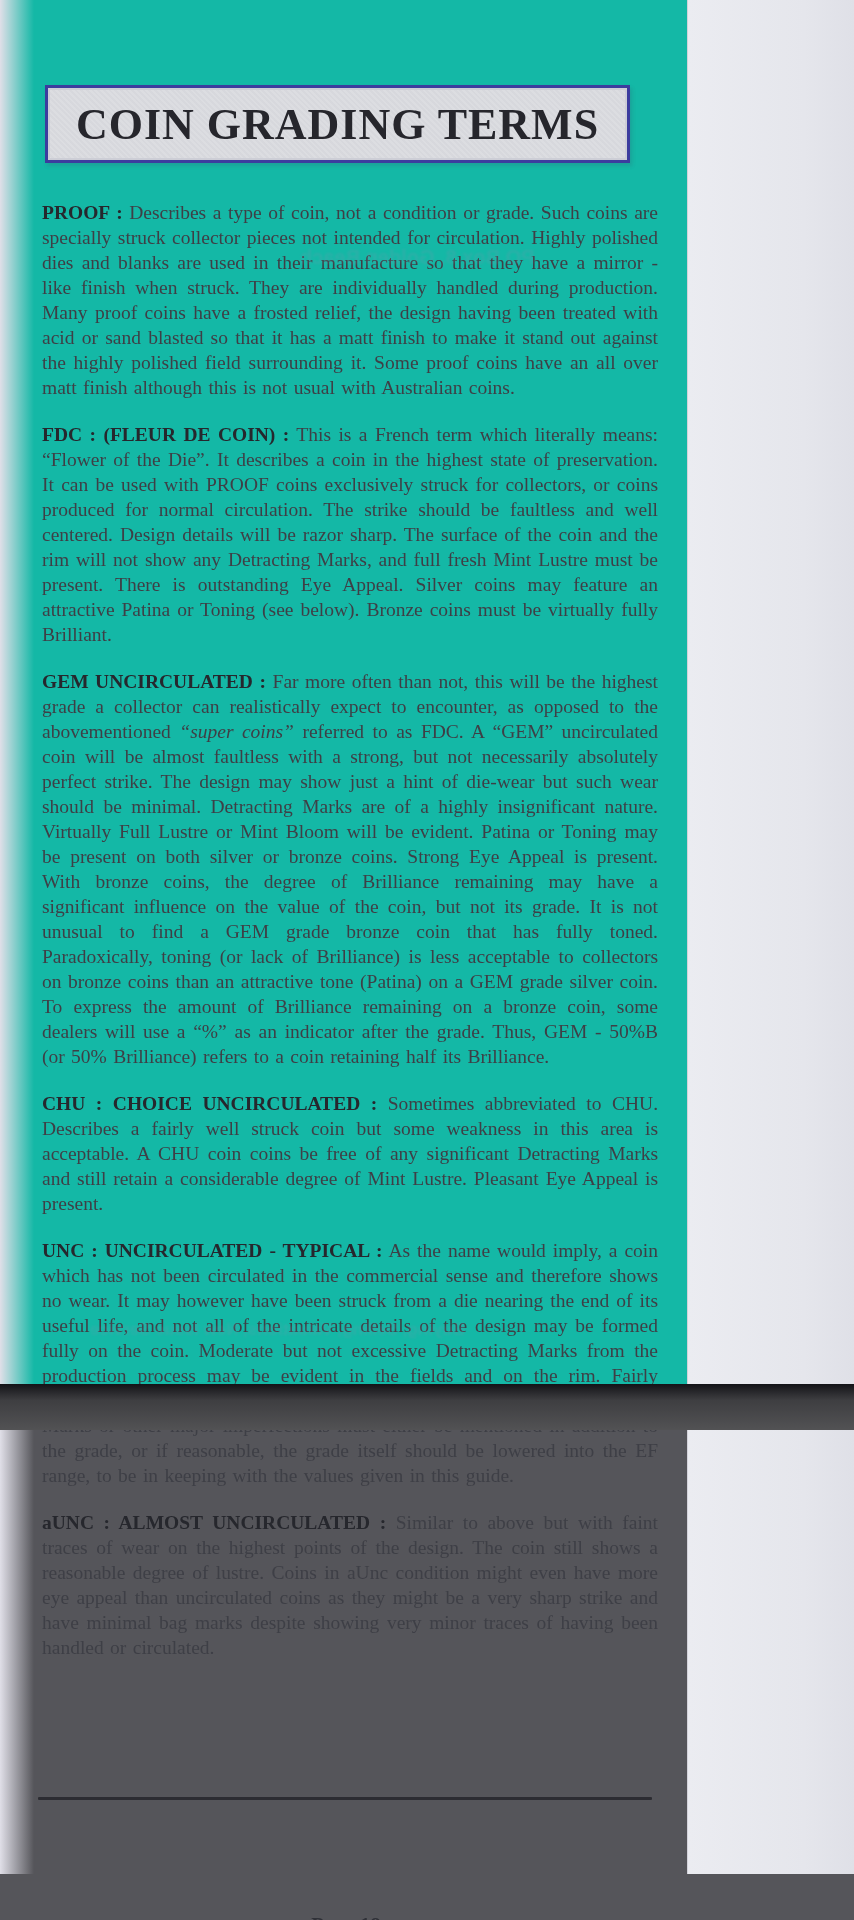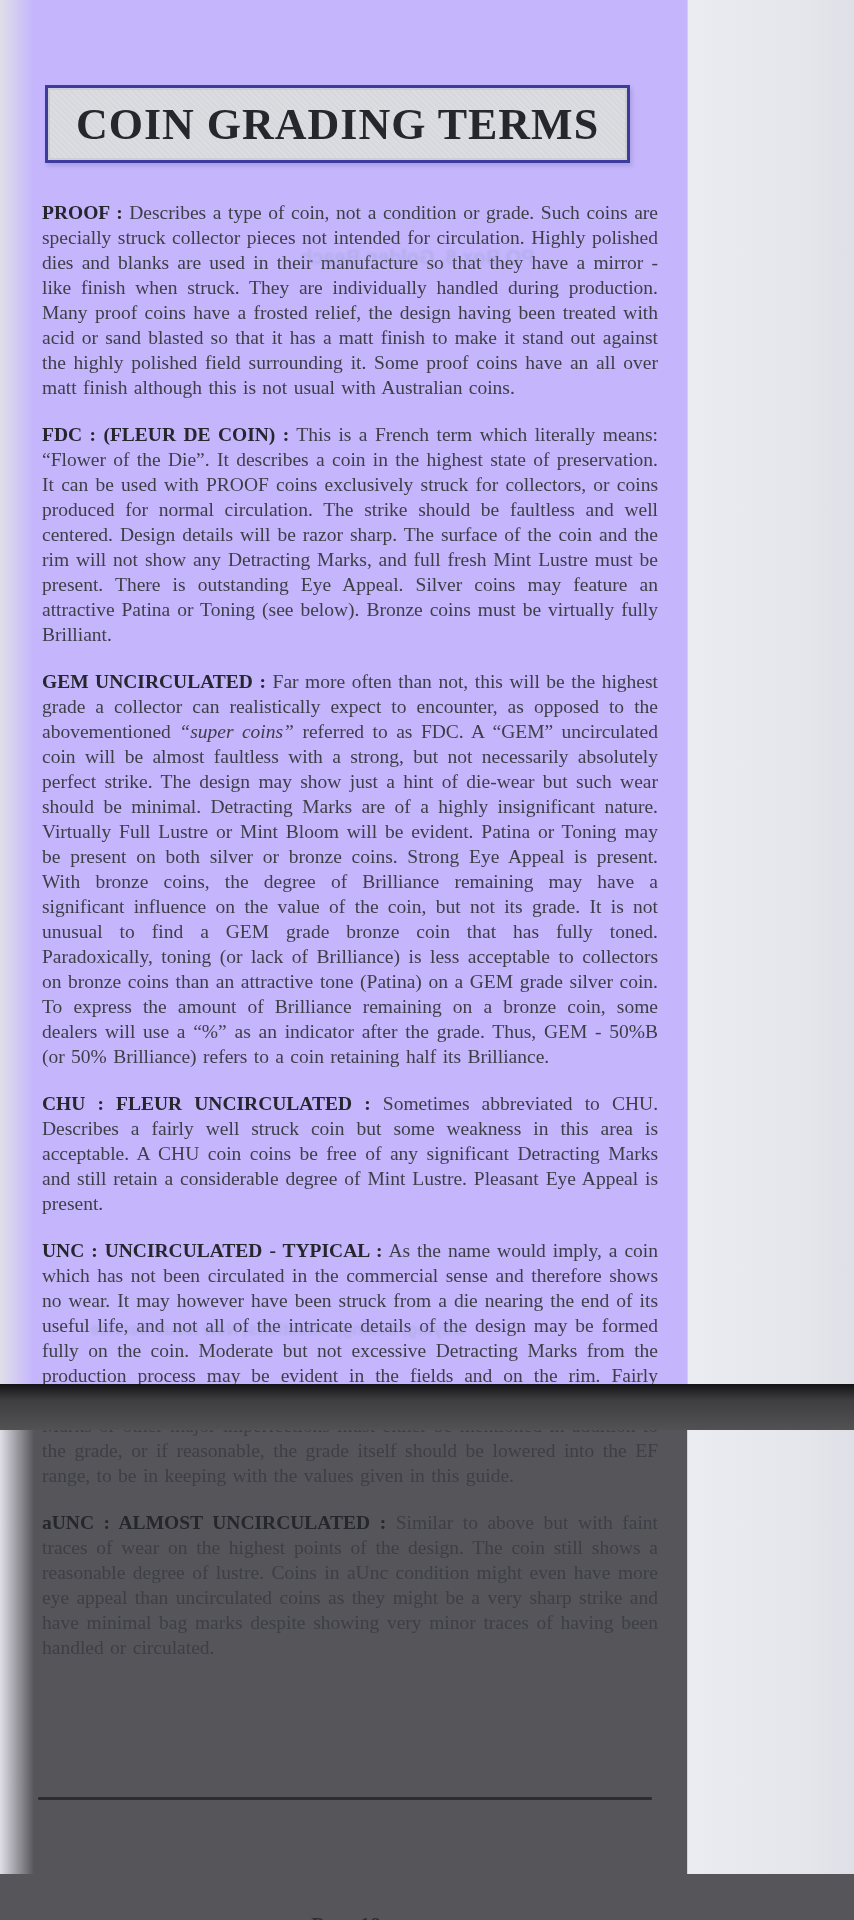--- a/index.html
+++ b/index.html
@@ -3,21 +3,21 @@
 <meta charset="utf-8">
 <style>
   html,body{margin:0;padding:0;}
   body{
     width:854px;height:1920px;overflow:hidden;
     background:#55555a;
     font-family:"Liberation Serif", serif;
   }
   .scan{
     position:relative;width:854px;height:1430px;
-    background:#c4b5fd;
+    background:#14b8a6;
   }
   
   .scan::before{
     content:"";position:absolute;left:0;top:0;width:34px;height:1874px;
     background:linear-gradient(to right, #e0dfe8, rgba(238,240,244,0));
     pointer-events:none;
   }
   
   .edge-shade{
     position:absolute;top:0;right:0;width:166px;height:1874px;
@@ -82,21 +82,21 @@
   <div class="edge-shade"></div>
 
   <div class="title-box">
     <h1>COIN GRADING TERMS</h1>
   </div>
 
   <div class="content" id="sections">
       <p class="para"><b class="term">PROOF :</b>  <span>Describes a type of coin, not a condition or grade. Such coins are specially struck collector pieces not intended for circulation.  Highly polished dies and blanks are used in their manufacture so that they have a mirror - like finish when struck.  They are individually handled during production.  Many proof coins have a frosted relief,  the design having been treated with acid or sand blasted so that it has a matt finish to make it stand out against the highly polished field surrounding it. Some proof coins have an all over matt finish although this is not usual with Australian coins.</span></p>
       <p class="para"><b class="term">FDC : (FLEUR DE COIN) :</b>  <span>This is a French term which literally means: “Flower of the Die”.  It describes a coin in the highest state of preservation. It can be used with PROOF coins exclusively struck for collectors, or coins produced for normal circulation.  The strike should be faultless and well centered.  Design details will be razor sharp. The surface of the coin and the rim will not show any Detracting Marks, and full fresh Mint Lustre must be present.  There is outstanding Eye Appeal.  Silver coins may feature an attractive Patina or Toning (see below).  Bronze coins must be virtually fully Brilliant.</span></p>
       <p class="para"><b class="term">GEM UNCIRCULATED :</b>  <span>Far more often than not, this will be the highest grade a collector can realistically expect to encounter, as opposed to the abovementioned </span><i>“super coins”</i><span> referred to as FDC. A “GEM” uncirculated coin will be almost faultless with a strong, but not necessarily absolutely perfect strike.  The design may show just a hint of die-wear but such wear should be minimal.  Detracting Marks are of a highly insignificant nature.  Virtually Full Lustre or Mint Bloom will be evident.  Patina or Toning may be present on both silver or bronze coins.  Strong Eye Appeal is present.  With bronze coins, the degree of Brilliance remaining may have a significant influence on the value of the coin, but not its grade.  It is not unusual to find a GEM grade bronze coin that has fully toned.  Paradoxically,  toning (or lack of Brilliance) is less acceptable to collectors on bronze coins than an attractive tone (Patina) on a GEM grade silver coin.  To express the amount of Brilliance remaining on a bronze coin, some dealers will use a “%” as an indicator after the grade.  Thus, GEM - 50%B (or 50% Brilliance) refers to a coin retaining half its Brilliance.</span></p>
-      <p class="para"><b class="term">CHU : FLEUR UNCIRCULATED :</b>  <span>Sometimes abbreviated to CHU.  Describes a fairly well struck coin but some weakness in this area is acceptable.  A CHU coin coins be free of any significant Detracting Marks and still retain a considerable degree of Mint Lustre.  Pleasant Eye Appeal is present.</span></p>
+      <p class="para"><b class="term">CHU : CHOICE UNCIRCULATED :</b>  <span>Sometimes abbreviated to CHU.  Describes a fairly well struck coin but some weakness in this area is acceptable.  A CHU coin coins be free of any significant Detracting Marks and still retain a considerable degree of Mint Lustre.  Pleasant Eye Appeal is present.</span></p>
       <p class="para"><b class="term">UNC : UNCIRCULATED  - TYPICAL :</b>  <span>As the name would imply, a coin which has not been circulated in the commercial sense and therefore shows no wear.  It may however have been struck from a die nearing the end of its useful life, and not all of the intricate details of the design may be formed fully on the coin. Moderate but not excessive Detracting Marks from the production process may be evident in the fields and on the rim.  Fairly attractive Eye Appeal should be present. Footnote.  Excessive Detracting Marks or other major imperfections must either be mentioned in addition to the grade, or if reasonable, the grade itself should be lowered into the EF range, to be in keeping with the values given in this guide.</span></p>
       <p class="para"><b class="term">aUNC : ALMOST UNCIRCULATED :</b>  <span>Similar to above but with faint traces of wear on the highest points of the design.  The coin still shows a reasonable degree of lustre. Coins in aUnc condition might even have more eye appeal than uncirculated coins as they might be a very sharp strike and have minimal bag marks despite showing very minor traces of having been handled or circulated.</span></p>
     </div>
 
   <div class="footer-rule"></div>
   <div class="page-number">Page 18</div>
 
   <div id="ghosts">
       <div class="ghost" style="top: 246px; left: 300px; font-size: 20px;">PO Box 8, Golden Beach</div>
       <div class="ghost" style="top: 1320px; left: 90px; font-size: 17px;">Buying, Selling, Valuations, New Issue Service</div>

